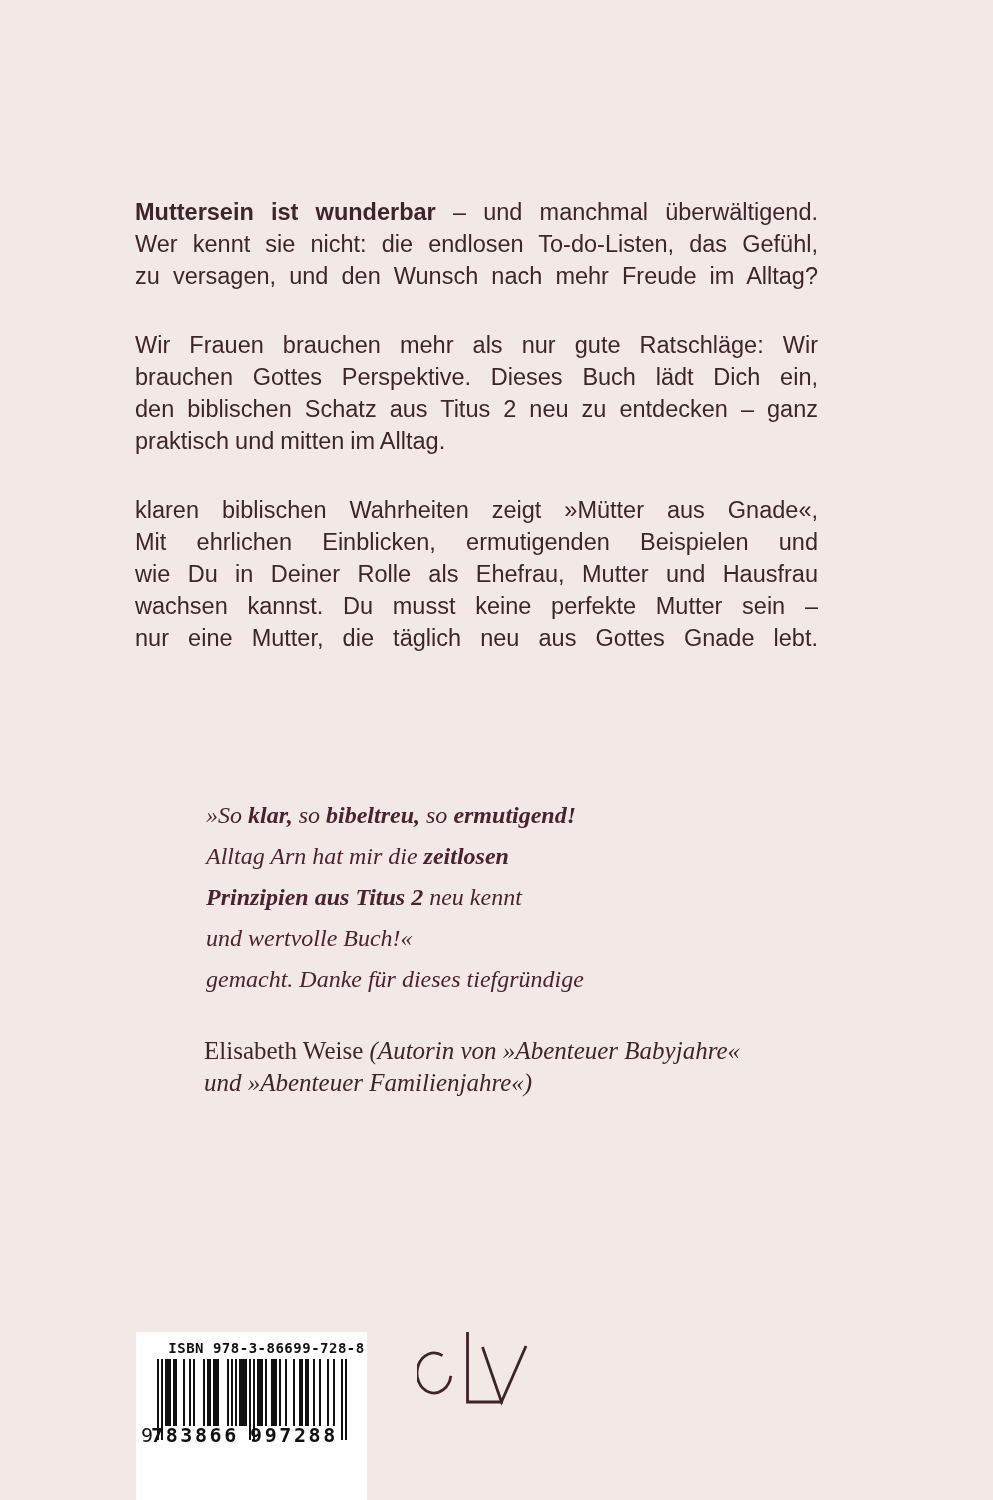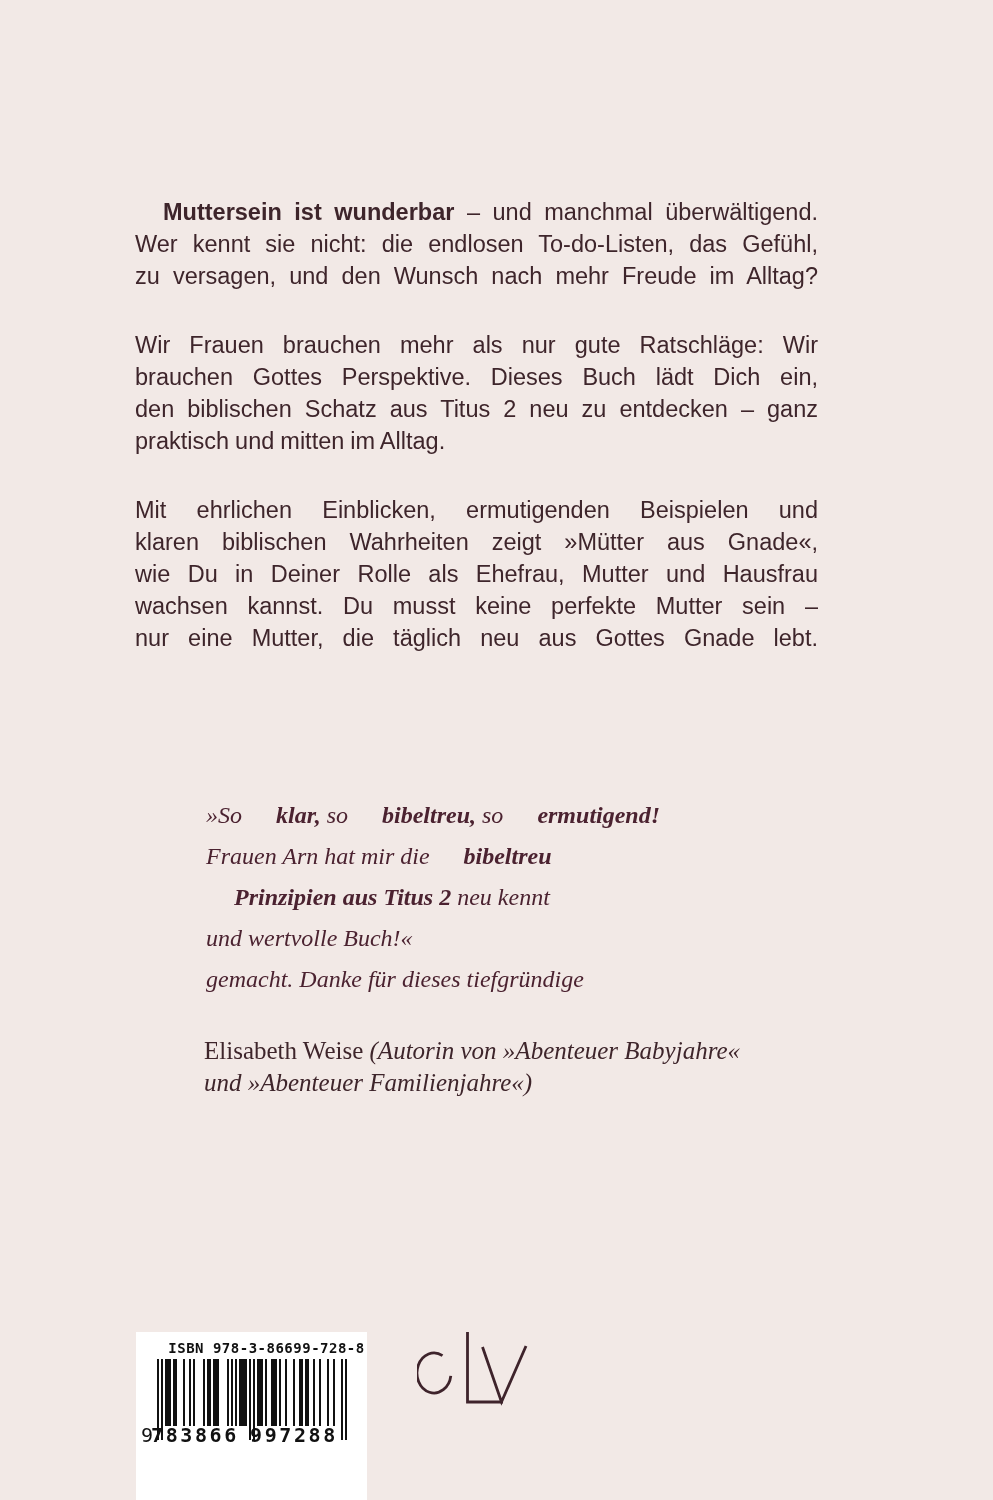--- a/index.html
+++ b/index.html
@@ -21,21 +21,21 @@
 
   
   .blurb{
     position:absolute;left:135px;top:196px;width:683px;
     font-size:23.5px;line-height:32px;word-spacing:-0.5px;
     color:var(--body-text);
   }
   .paragraph + .paragraph{margin-top:37px;}
   .line{text-align:justify;text-align-last:justify;height:32px;overflow:hidden;}
   .line.last{text-align:left;text-align-last:auto;}
-  .b{font-weight:bold;margin-left:28px;}
+  .b{font-weight:bold;}
   .it{font-style:italic;}
 
   
   .quote{
     position:absolute;left:206px;top:795px;width:660px;
     font-family:Liberation Serif, serif;
     font-style:italic;font-size:24px;line-height:41px;
     color:var(--quote-text);
   }
   .qline{white-space:nowrap;}
@@ -86,31 +86,31 @@
         <div class="line"><span>Wer kennt sie nicht: die endlosen To-do-Listen, das Gefühl,</span></div>
         <div class="line"><span>zu versagen, und den Wunsch nach mehr Freude im Alltag?</span></div>
       </div>
       <div class="paragraph">
         <div class="line"><span>Wir Frauen brauchen mehr als nur gute Ratschläge: Wir</span></div>
         <div class="line"><span>brauchen Gottes Perspektive. Dieses Buch lädt Dich ein,</span></div>
         <div class="line"><span>den biblischen Schatz aus Titus 2 neu zu entdecken – ganz</span></div>
         <div class="line last"><span>praktisch und mitten im Alltag.</span></div>
       </div>
       <div class="paragraph">
+        <div class="line"><span>klaren biblischen Wahrheiten zeigt »Mütter aus Gnade«,</span></div>
         <div class="line"><span>Mit ehrlichen Einblicken, ermutigenden Beispielen und</span></div>
-        <div class="line"><span>klaren biblischen Wahrheiten zeigt »Mütter aus Gnade«,</span></div>
         <div class="line"><span>wie Du in Deiner Rolle als Ehefrau, Mutter und Hausfrau</span></div>
         <div class="line"><span>wachsen kannst. Du musst keine perfekte Mutter sein –</span></div>
         <div class="line"><span>nur eine Mutter, die täglich neu aus Gottes Gnade lebt.</span></div>
       </div>
     </section>
 
   <section class="quote">
       <div class="qline"><span>»So </span><span class="b">klar,</span><span> so </span><span class="b">bibeltreu,</span><span> so </span><span class="b">ermutigend!</span></div>
-      <div class="qline"><span>Frauen Arn hat mir die </span><span class="b">bibeltreu</span></div>
+      <div class="qline"><span>Alltag Arn hat mir die </span><span class="b">zeitlosen</span></div>
       <div class="qline"><span class="b">Prinzipien aus Titus 2</span><span> neu kennt</span></div>
       <div class="qline"><span>und wertvolle Buch!«</span></div>
       <div class="qline"><span>gemacht. Danke für dieses tiefgründige</span></div>
     </section>
 
   <section class="attribution">
       <div class="attr-line"><span>Elisabeth Weise </span><span class="it">(Autorin von »Abenteuer Babyjahre«</span></div>
       <div class="attr-line"><span class="it">und »Abenteuer Familienjahre«)</span></div>
     </section>
 

